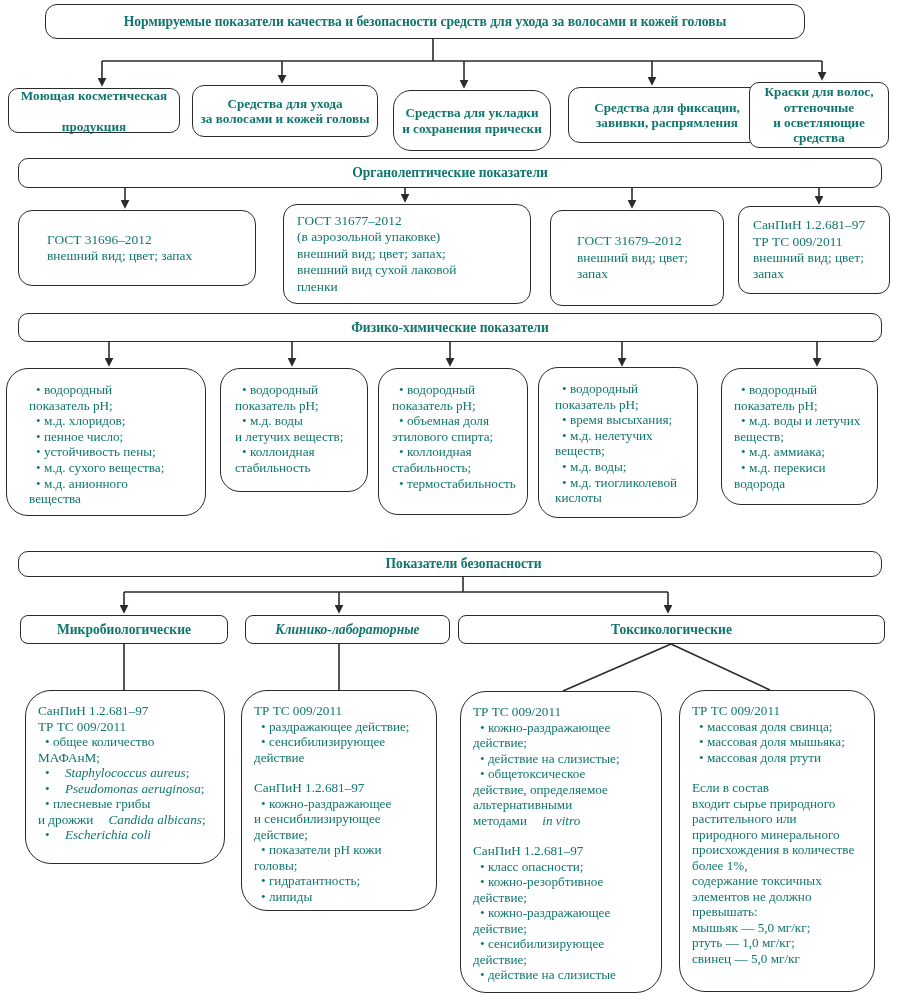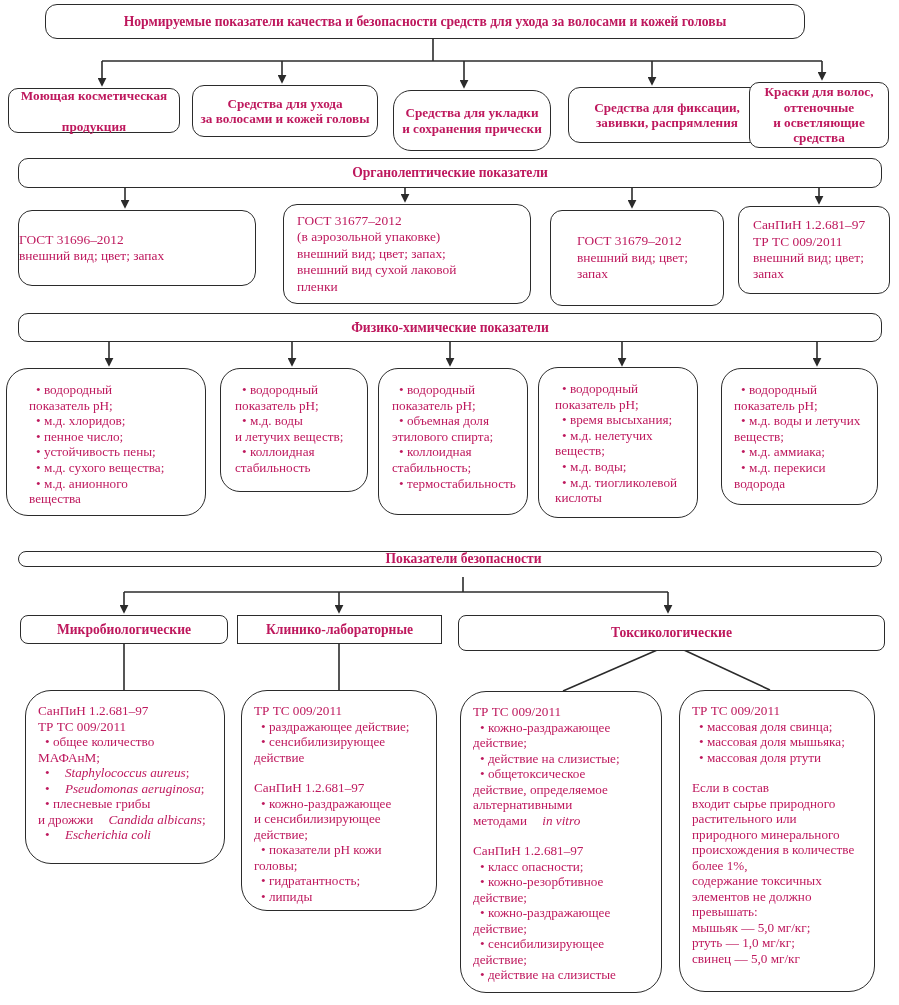--- a/index.html
+++ b/index.html
@@ -1,18 +1,18 @@
 <!DOCTYPE html>
 <html><head>
 <meta charset="utf-8">
 <style>
   html,body{margin:0;padding:0;background:#ffffff;}
   .canvas{
     position:relative;width:899px;height:1005px;background:#ffffff;
-    font-family:"Liberation Serif","DejaVu Serif",serif;color:#be185d;overflow:hidden;
+    font-family:"Liberation Serif","DejaVu Serif",serif;color:#0f766e;overflow:hidden;
   }
   .connectors{position:absolute;left:0;top:0;pointer-events:none;}
   .box{position:absolute;box-sizing:border-box;border:1.7px solid #2b2b2b;background:#ffffff;}
   
   .hdr{display:flex;align-items:center;justify-content:center;text-align:center;
        font-weight:bold;font-size:13.6px;line-height:15.4px;}
   .cat{display:flex;flex-direction:column;justify-content:center;align-items:center;
        font-weight:bold;font-size:13.2px;line-height:15.4px;text-align:center;}
   .cat .tline{white-space:nowrap;}
   
@@ -94,21 +94,21 @@
   <div class="box cat" style="left:749px;top:82px;width:140px;height:66px;border-radius:10px;">
       <div class="tline"><span>Краски для волос,</span></div>
       <div class="tline"><span>оттеночные</span></div>
       <div class="tline"><span>и осветляющие</span></div>
       <div class="tline"><span>средства</span></div>
     </div>
 
   <div class="box hdr" style="left:18px;top:158px;width:864px;height:30px;border-radius:10px;">
     <span>Органолептические показатели</span>
   </div>
-  <div class="box ocontent" style="left:18px;top:210px;width:238px;height:76px;border-radius:14px;">
+  <div class="box ocontent" style="left:18px;top:210px;width:238px;height:76px;border-radius:14px;padding-left:28px;">
       <div class="tline"><span>ГОСТ 31696–2012</span></div>
       <div class="tline"><span>внешний вид; цвет; запах</span></div>
     </div>
   <div class="box ocontent" style="left:283px;top:204px;width:248px;height:100px;border-radius:14px;padding-left:13px;">
       <div class="tline"><span>ГОСТ 31677–2012</span></div>
       <div class="tline"><span>(в аэрозольной упаковке)</span></div>
       <div class="tline"><span>внешний вид; цвет; запах;</span></div>
       <div class="tline"><span>внешний вид сухой лаковой</span></div>
       <div class="tline"><span>пленки</span></div>
     </div>
@@ -167,30 +167,30 @@
   <div class="box pcontent" style="left:721px;top:368px;width:157px;height:137px;border-radius:20px;padding-left:12px;">
       <div class="tline bl"><span>• водородный</span></div>
       <div class="tline"><span>показатель pH;</span></div>
       <div class="tline bl"><span>• м.д. воды и летучих</span></div>
       <div class="tline"><span>веществ;</span></div>
       <div class="tline bl"><span>• м.д. аммиака;</span></div>
       <div class="tline bl"><span>• м.д. перекиси</span></div>
       <div class="tline"><span>водорода</span></div>
     </div>
 
-  <div class="box hdr" style="left:18px;top:551px;width:864px;height:16px;border-radius:10px;padding-left:27px;">
+  <div class="box hdr" style="left:18px;top:551px;width:864px;height:26px;border-radius:10px;padding-left:27px;">
     <span>Показатели безопасности</span>
   </div>
   <div class="box hdr" style="left:20px;top:615px;width:208px;height:29px;border-radius:8px;">
     <span>Микробиологические</span>
   </div>
-  <div class="box hdr" style="left:237px;top:615px;width:205px;height:29px;border-radius:0;">
+  <div class="box hdr" style="left:245px;top:615px;width:205px;height:29px;border-radius:8px;font-style:italic;">
     <span>Клинико-лабораторные</span>
   </div>
-  <div class="box hdr" style="left:458px;top:615px;width:427px;height:36px;border-radius:8px;">
+  <div class="box hdr" style="left:458px;top:615px;width:427px;height:29px;border-radius:8px;">
     <span>Токсикологические</span>
   </div>
 
   <div class="box dcontent" style="left:25px;top:690px;width:200px;height:174px;border-radius:26px;">
       <div class="tline"><span>СанПиН 1.2.681–97</span></div>
       <div class="tline"><span>ТР ТС 009/2011</span></div>
       <div class="tline bl"><span>• общее количество</span></div>
       <div class="tline"><span>МАФАнМ;</span></div>
       <div class="tline bl"><span>• </span><span class="it">Staphylococcus aureus</span><span>;</span></div>
       <div class="tline bl"><span>• </span><span class="it">Pseudomonas aeruginosa</span><span>;</span></div>

